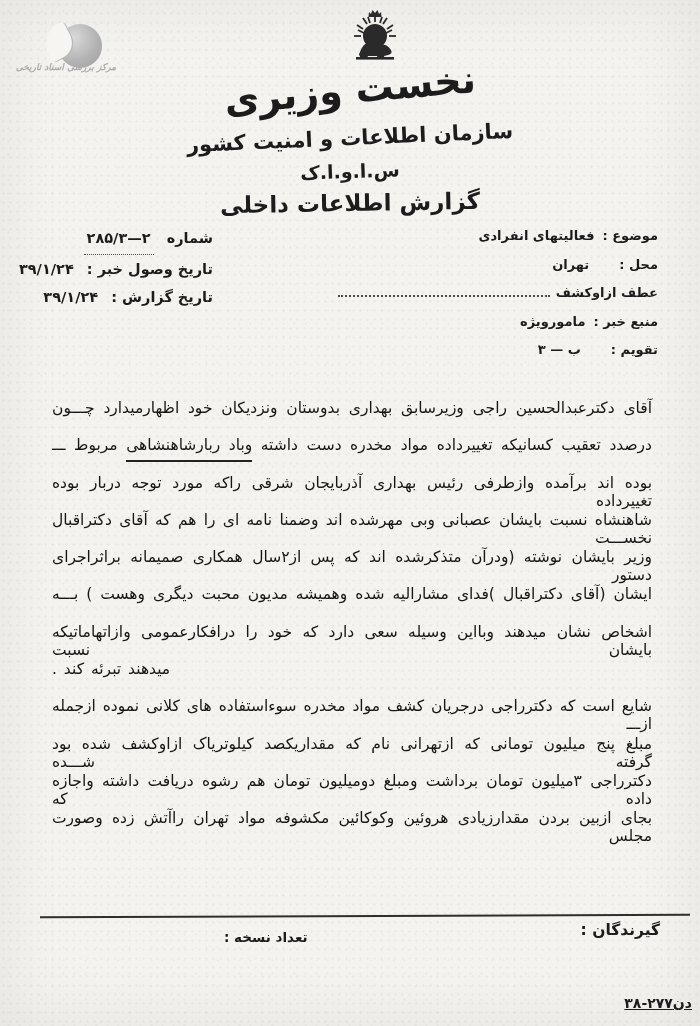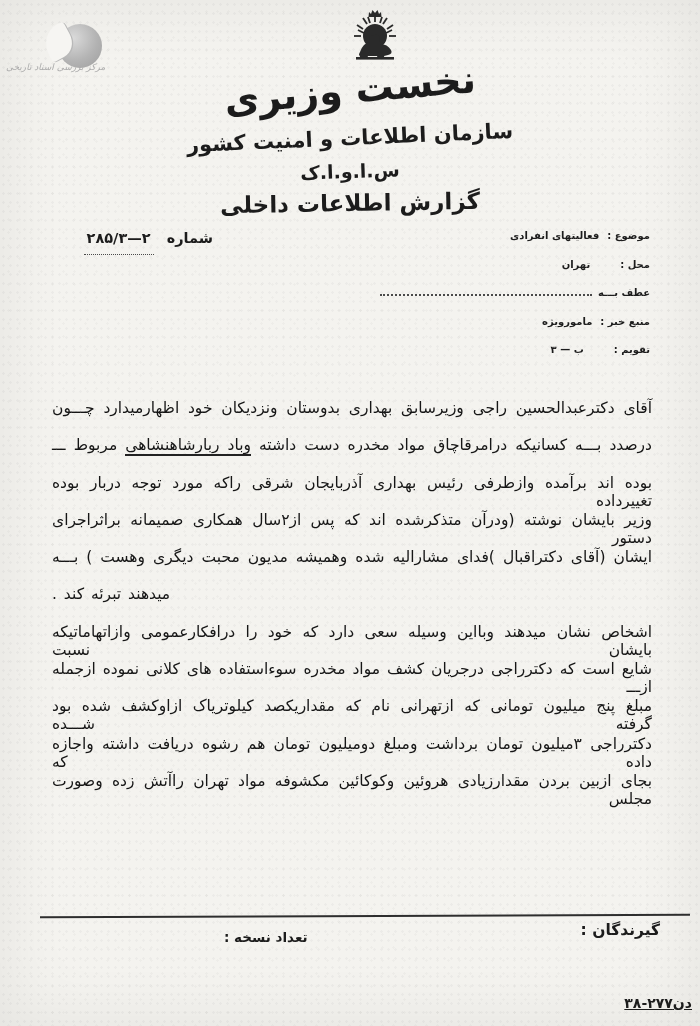--- a/index.html
+++ b/index.html
@@ -14,47 +14,47 @@
     font-family:"DejaVu Sans", sans-serif;
     color:#1c1c1c;
   }
   
   .wm{position:absolute;left:6px;top:10px;width:130px;height:72px;}
   .wm-sphere{position:absolute;left:52px;top:14px;width:44px;height:44px;border-radius:50%;
     background:radial-gradient(circle at 35% 32%, #dadada 0%, #b4b4b4 55%, #9d9d9d 100%);}
   .wm-leaf{position:absolute;left:38px;top:16px;width:28px;height:32px;background:#f6f5f2;
     border-radius:75% 12% 55% 10%;transform:rotate(-28deg);
     box-shadow:1px 1px 0 #b9b9b9;}
-  .wm-text{position:absolute;left:0;top:52px;width:110px;text-align:left;
-    font-size:9px;font-weight:normal;font-style:italic;color:#ababab;white-space:nowrap;}
+  .wm-text{position:absolute;left:0;top:52px;width:110px;text-align:right;
+    font-size:9px;font-weight:bold;font-style:italic;color:#ababab;white-space:nowrap;}
   
   .emblem{position:absolute;left:340px;top:6px;width:70px;height:60px;}
   
   .hdr{position:absolute;left:0;width:700px;text-align:center;direction:rtl;}
   .hdr1{top:68px;font-size:38px;font-weight:bold;transform:rotate(-5deg);}
   .hdr2{top:126px;font-size:21px;font-weight:bold;transform:rotate(-2.5deg);}
   .hdr3{top:160px;font-size:19px;font-weight:bold;letter-spacing:2px;transform:rotate(-2deg);}
   .hdr4{top:190px;font-size:23px;font-weight:900;transform:rotate(-1deg);}
   
   .fields{position:absolute;direction:rtl;text-align:right;font-weight:bold;white-space:nowrap;margin-left:24px;}
   .fields .row{line-height:28.5px;}
-  .fields-right{right:50px;top:222px;font-size:10px;}
+  .fields-right{right:42px;top:222px;font-size:13px;}
   .fields-left{right:487px;top:224px;font-size:14.5px;}
   .gap-sm{margin-right:8px;}
   .gap-lg{margin-right:30px;}
   .dotline{display:inline-block;width:212px;border-bottom:2px dotted #4a4a4a;height:12px;margin-right:6px;}
   .num{direction:ltr;unicode-bidi:isolate;display:inline-block;}
   .dotted-under{border-bottom:1.5px dotted #4a4a4a;padding:0 3px 1px;}
   
   .body-text{position:absolute;left:52px;top:399px;width:600px;direction:rtl;
     font-size:15.5px;color:#161616;word-spacing:2px;}
   .bl{height:37.3px;text-align:justify;text-align-last:justify;}
   .bl.short-left{text-align:left;text-align-last:left;}
   .bl.end-right{text-align:right;text-align-last:right;padding-left:0;padding-right:36px;height:30px;}
-  .und{border-bottom:2px solid #222;padding-bottom:0;}
+  .und{border-bottom:2px solid #222;padding-bottom:6px;}
   
   .rule{position:absolute;top:915px;left:40px;width:650px;height:2px;background:#2e2e2e;transform:rotate(-0.2deg);}
   .recipients{position:absolute;top:921px;right:40px;font-size:15.5px;font-weight:bold;direction:rtl;text-align:center;}
   .copies{position:absolute;top:929px;left:224px;font-size:13.5px;font-weight:bold;direction:rtl;}
   .arch-code{position:absolute;top:995px;right:8px;font-size:14px;font-weight:bold;direction:ltr;text-decoration:underline;}
 </style>
 </head>
 <body>
 
 <div class="page">
@@ -95,45 +95,54 @@
   <div class="hdr hdr4">گزارش اطلاعات داخلی</div>
 
   <div class="fields fields-right">
     <div class="row">
       <span>موضوع :</span><span class="gap-sm">فعالیتهای انفرادی</span>
     </div>
     <div class="row">
       <span>محل :</span><span class="gap-lg">تهران</span>
     </div>
     <div class="row">
-      <span>عطف بـــه</span><span class="dotline"></span>
+      <span>عطف ازاوکشف</span><span class="dotline"></span>
     </div>
     <div class="row">
       <span>منبع خبر :</span><span class="gap-sm">مامورویژه</span>
     </div>
     <div class="row">
       <span>تقویم :</span><span class="gap-lg">ب — ۳</span>
     </div>
   </div>
 
   <div class="fields fields-left">
     <div class="row">
       <span>شماره</span>
       <span class="num dotted-under gap-sm">۲۸۵/۳—۲</span>
     </div>
+    <div class="row">
+      <span>تاریخ وصول خبر :</span>
+      <span class="num gap-sm">۳۹/۱/۲۴</span>
+    </div>
+    <div class="row">
+      <span>تاریخ گزارش :</span>
+      <span class="num gap-sm">۳۹/۱/۲۴</span>
+    </div>
   </div>
 
   <div class="body-text">
     <div class="bl">آقای دکترعبدالحسین راجی وزیرسابق بهداری بدوستان ونزدیکان خود اظهارمیدارد چـــون</div>
-    <div class="bl"><span>درصدد بـــه کسانیکه درامرقاچاق مواد مخدره دست داشته </span><span class="und">وباد ربارشاهنشاهی</span><span> مربوط ـــ</span></div>
+    <div class="bl"><span>درصدد تعقیب کسانیکه تغییرداده مواد مخدره دست داشته </span><span class="und">وباد ربارشاهنشاهی</span><span> مربوط ـــ</span></div>
     <div class="bl">بوده اند برآمده وازطرفی رئیس بهداری آذربایجان شرقی راکه مورد توجه دربار بوده تغییرداده</div>
+    <div class="bl">شاهنشاه نسبت بایشان عصبانی وبی مهرشده اند وضمنا نامه ای را هم که آقای دکتراقبال نخســـت</div>
     <div class="bl">وزیر بایشان نوشته (ودرآن متذکرشده اند که پس از۲سال همکاری صمیمانه براثراجرای دستور</div>
     <div class="bl">ایشان (آقای دکتراقبال )فدای مشارالیه شده وهمیشه مدیون محبت دیگری وهست ) بـــه</div>
+    <div class="bl">اشخاص نشان میدهند وبااین وسیله سعی دارد که خود را درافکارعمومی وازاتهاماتیکه بایشان نسبت</div>
     <div class="bl short-left">میدهند تبرئه کند .</div>
-    <div class="bl">اشخاص نشان میدهند وبااین وسیله سعی دارد که خود را درافکارعمومی وازاتهاماتیکه بایشان نسبت</div>
     <div class="bl">شایع است که دکترراجی درجریان کشف مواد مخدره سوءاستفاده های کلانی نموده ازجمله ازـــ</div>
     <div class="bl">مبلغ پنج میلیون تومانی که ازتهرانی نام که مقداریکصد کیلوتریاک ازاوکشف شده بود گرفته شـــده</div>
     <div class="bl">دکترراجی ۳میلیون تومان برداشت ومبلغ دومیلیون تومان هم رشوه دریافت داشته واجازه داده که</div>
     <div class="bl">بجای ازبین بردن مقدارزیادی هروئین وکوکائین مکشوفه مواد تهران راآتش زده وصورت مجلس</div>
   </div>
 
   <div class="rule"></div>
   <div class="recipients">گیرندگان :</div>
   <div class="copies">تعداد نسخه :</div>
   <div class="arch-code">۳۸-۲۷۷دن</div>

